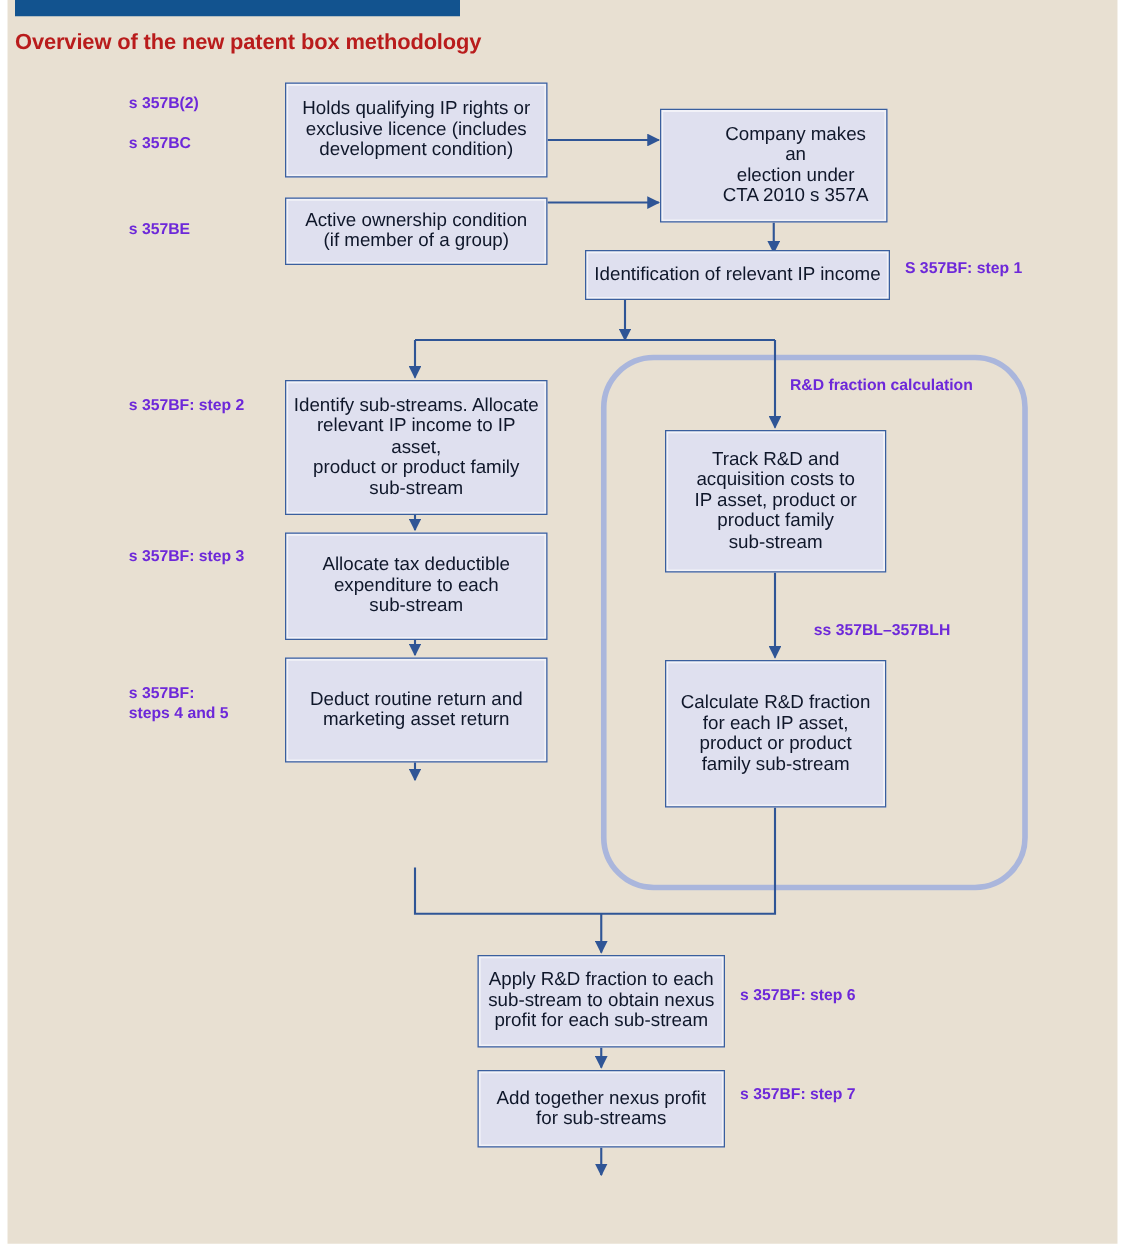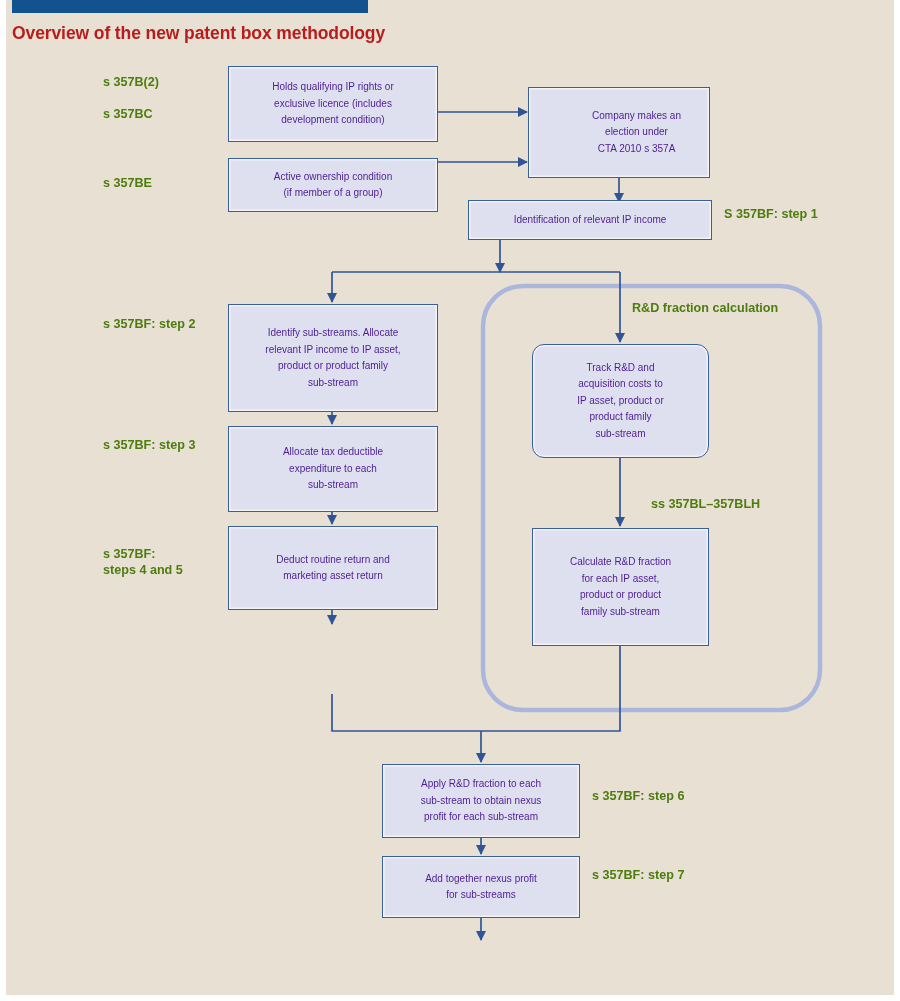--- a/index.html
+++ b/index.html
@@ -54,31 +54,31 @@
   .node-box {
     position: absolute;
     box-sizing: border-box;
     background: #dfe0ef;
     border: 1.6px solid #3a5f9e;
     box-shadow: inset 0 0 0 1.5px #f2f2f8;
     display: flex;
     align-items: center;
     justify-content: center;
     text-align: center;
-    color: #4c1d95;
-    font-size: 10px;
+    color: #0f172a;
+    font-size: 15px;
     line-height: 16.5px;
     z-index: 10;
     padding: 2px 6px;
   }
   .node-box.bold { font-weight: bold; }
   .node-text { width: 100%; white-space: pre-line; }
   .side-label {
     position: absolute;
-    color: #4d7c0f;
+    color: #6d28d9;
     font-weight: bold;
     font-size: 12.6px;
     line-height: 16px;
     white-space: pre-line;
     z-index: 12;
   }
 </style>
 </head>
 <body>
 
@@ -156,21 +156,21 @@
 expenditure to each
 sub-stream</span>
   </div>
 
   <div class="node-box" style="left:228px; top:526px; width:210px; height:84px;">
     <span class="node-text">Deduct routine return and
 marketing asset return</span>
   </div>
 
 
-  <div class="node-box" style="left:532px; top:344px; width:177px; height:114px;border-radius:12px;">
+  <div class="node-box" style="left:532px; top:344px; width:177px; height:114px;">
     <span class="node-text">Track R&amp;D and
 acquisition costs to
 IP asset, product or
 product family
 sub-stream</span>
   </div>
 
   <div class="node-box" style="left:532px; top:528px; width:177px; height:118px;">
     <span class="node-text">Calculate R&amp;D fraction
 for each IP asset,

